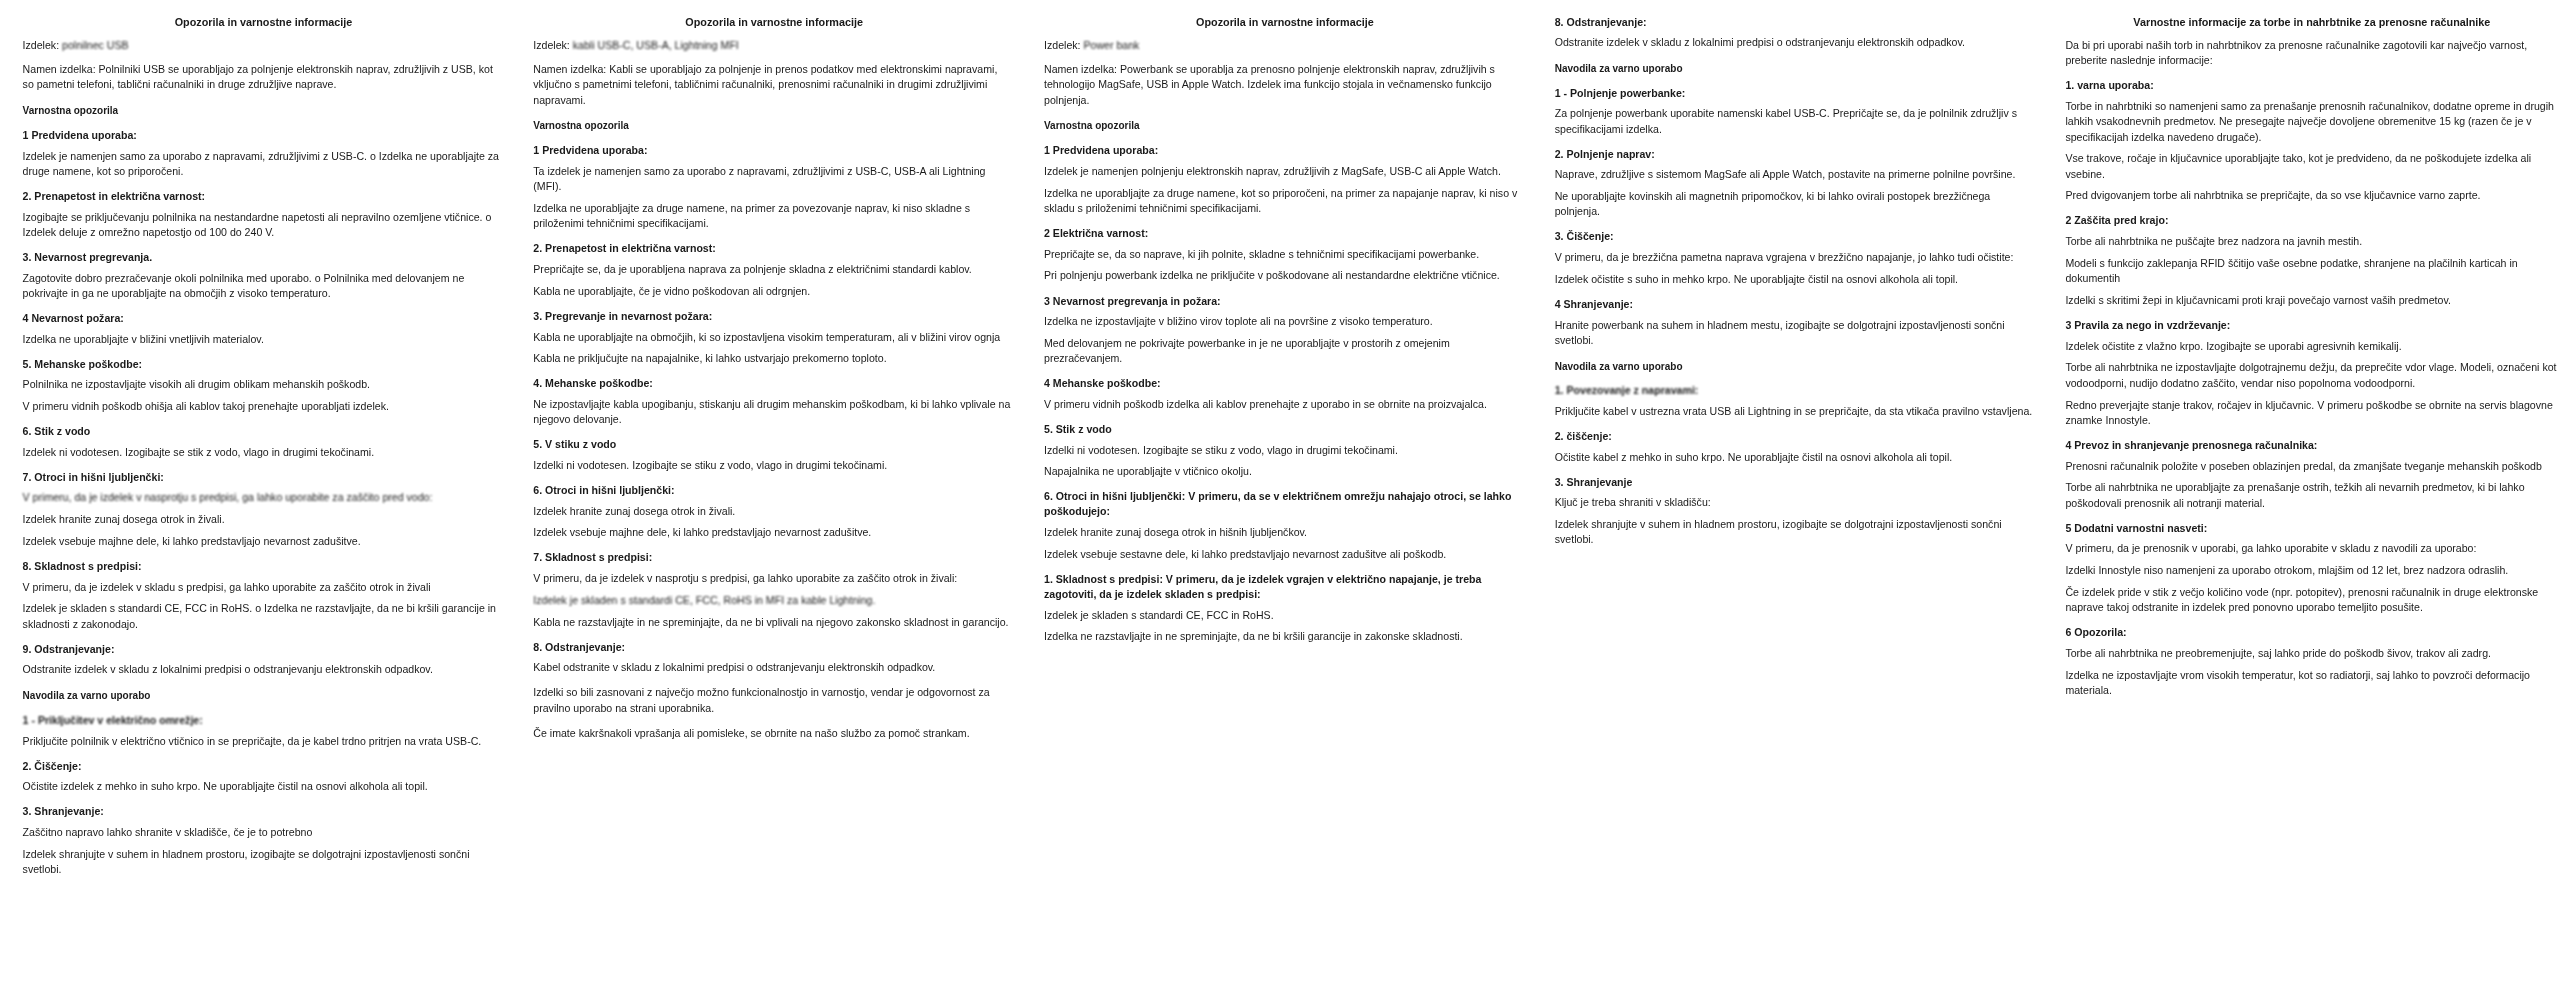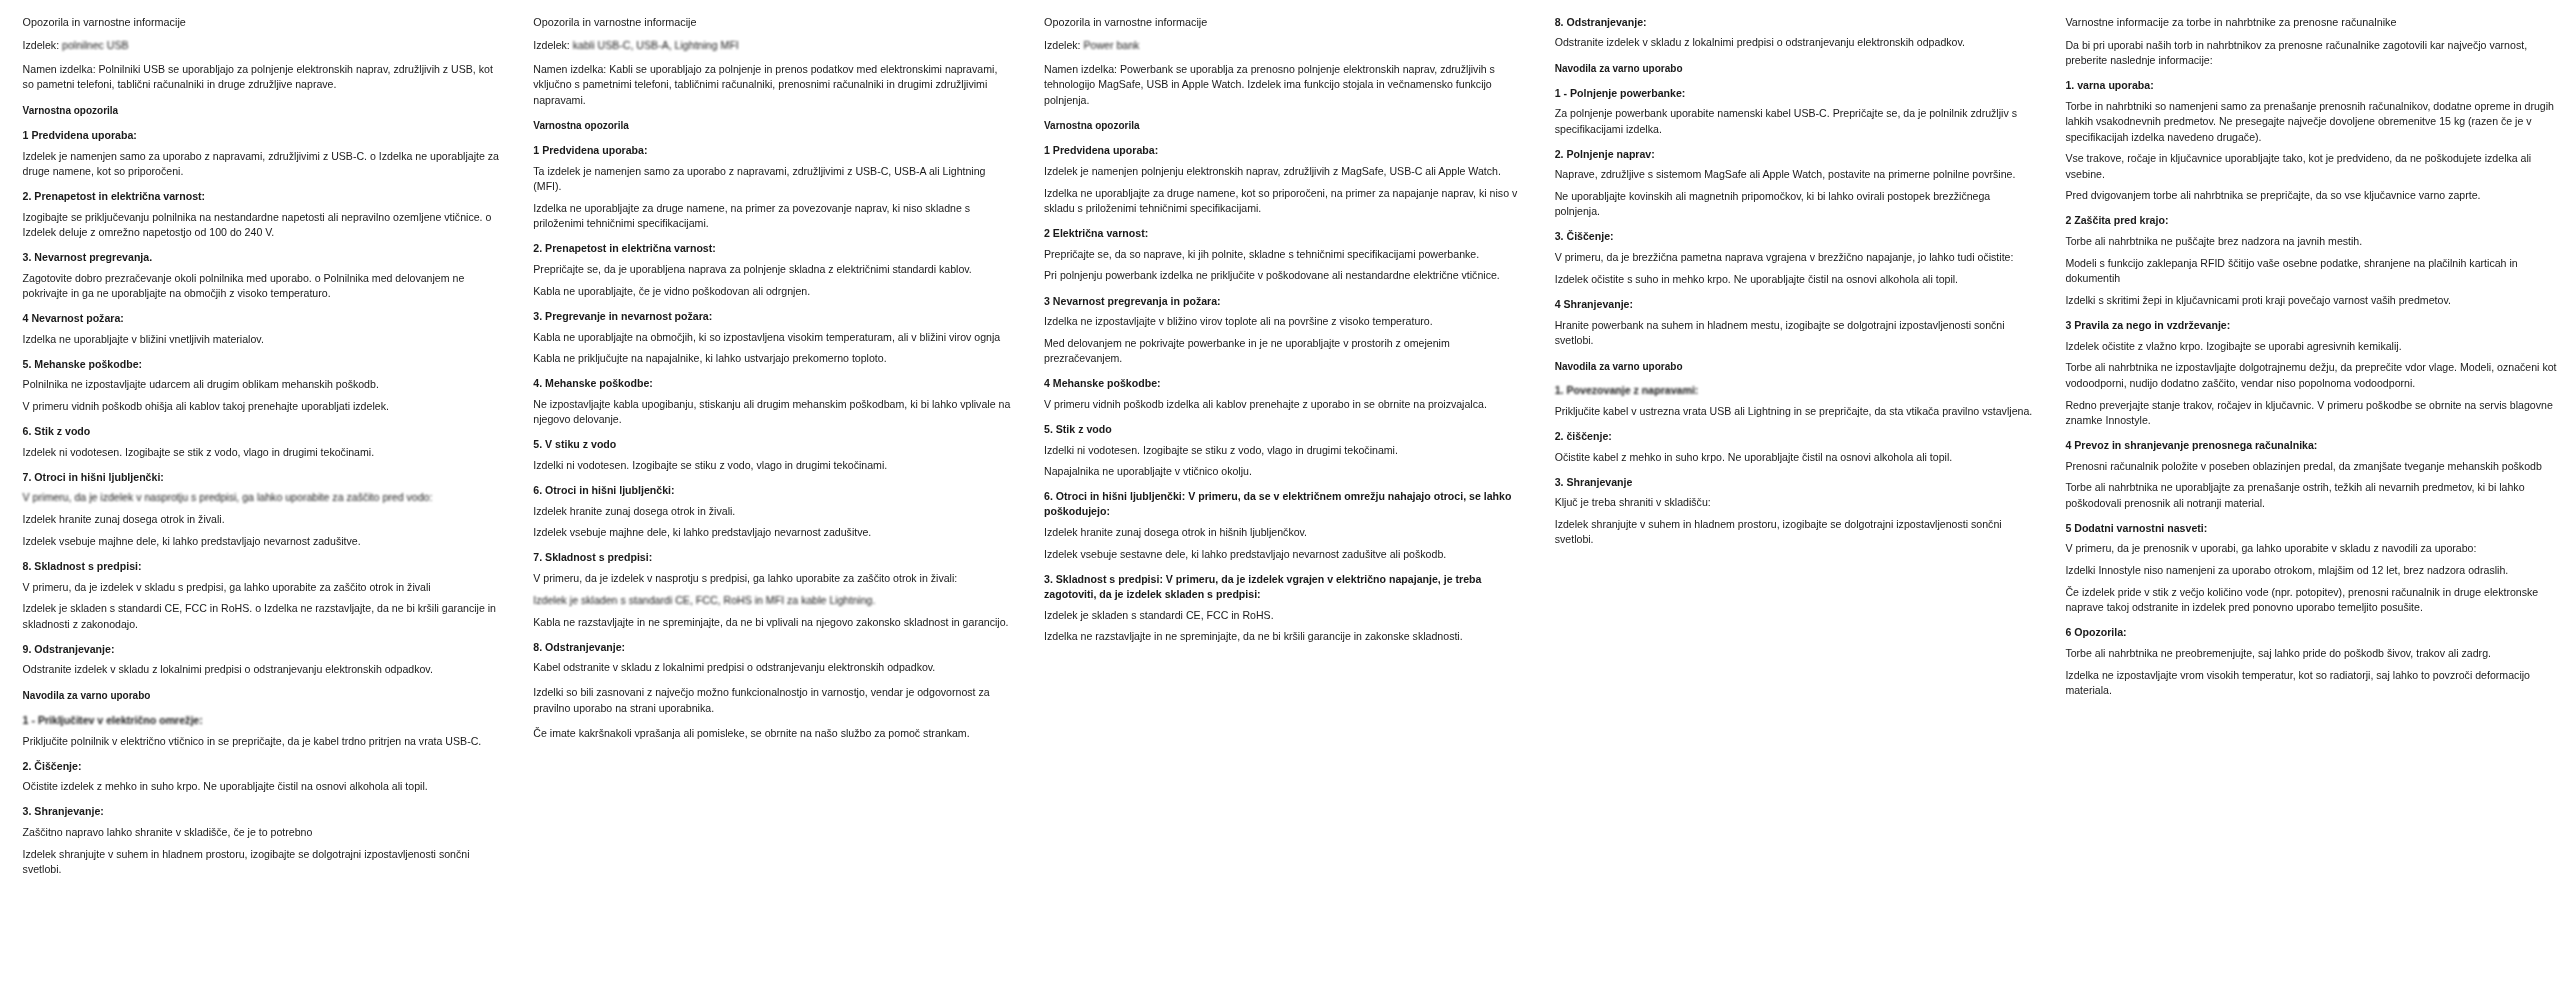--- a/index.html
+++ b/index.html
@@ -27,23 +27,24 @@
     padding: 0 17.7px 0 11.3px;
     font-size: 10.6px;
     line-height: 1.42;
   }
   .col-1 { width: 515px; }
   .col-2 { width: 515px; }
   .col-3 { width: 515px; }
   .col-4 { width: 515px; }
   .col-5 { width: 515px; padding-right: 6.4px; }
   .h-title {
-    font-weight: normal;
+    font-weight: bold;
     font-size: 10.8px;
     margin: 0 0 8px 0;
+    text-align: center;
   }
   .h-sec {
     font-weight: bold;
     font-size: 10px;
     margin: 11.3px 0 7.2px 0;
   }
   .h-sub {
     font-weight: bold;
     font-size: 10.6px;
     margin: 9.7px 0 5.6px 0;
@@ -87,21 +88,21 @@
     <div class="h-sub">2. Prenapetost in električna varnost:</div>
     <div class="p">Izogibajte se priključevanju polnilnika na nestandardne napetosti ali nepravilno ozemljene vtičnice. o Izdelek deluje z omrežno napetostjo od 100 do 240 V.</div>
 
     <div class="h-sub">3. Nevarnost pregrevanja.</div>
     <div class="p">Zagotovite dobro prezračevanje okoli polnilnika med uporabo. o Polnilnika med delovanjem ne pokrivajte in ga ne uporabljajte na območjih z visoko temperaturo.</div>
 
     <div class="h-sub">4 Nevarnost požara:</div>
     <div class="p">Izdelka ne uporabljajte v bližini vnetljivih materialov.</div>
 
     <div class="h-sub">5. Mehanske poškodbe:</div>
-    <div class="p tight">Polnilnika ne izpostavljajte udarcem ali drugim oblikam mehanskih poškodb.</div>
+    <div class="p tight">Polnilnika ne izpostavljajte visokih ali drugim oblikam mehanskih poškodb.</div>
     <div class="p">V primeru vidnih poškodb ohišja ali kablov takoj prenehajte uporabljati izdelek.</div>
 
     <div class="h-sub">6. Stik z vodo</div>
     <div class="p">Izdelek ni vodotesen. Izogibajte se stik z vodo, vlago in drugimi tekočinami.</div>
 
     <div class="h-sub">7. Otroci in hišni ljubljenčki:</div>
     <div class="p tight blurry-soft">V primeru, da je izdelek v nasprotju s predpisi, ga lahko uporabite za zaščito pred vodo:</div>
     <div class="p tight">Izdelek hranite zunaj dosega otrok in živali.</div>
     <div class="p">Izdelek vsebuje majhne dele, ki lahko predstavljajo nevarnost zadušitve.</div>
 
@@ -195,21 +196,21 @@
     <div class="p">V primeru vidnih poškodb izdelka ali kablov prenehajte z uporabo in se obrnite na proizvajalca.</div>
 
     <div class="h-sub">5. Stik z vodo</div>
     <div class="p tight">Izdelki ni vodotesen. Izogibajte se stiku z vodo, vlago in drugimi tekočinami.</div>
     <div class="p">Napajalnika ne uporabljajte v vtičnico okolju.</div>
 
     <div class="h-sub">6. Otroci in hišni ljubljenčki: V primeru, da se v električnem omrežju nahajajo otroci, se lahko poškodujejo:</div>
     <div class="p tight">Izdelek hranite zunaj dosega otrok in hišnih ljubljenčkov.</div>
     <div class="p">Izdelek vsebuje sestavne dele, ki lahko predstavljajo nevarnost zadušitve ali poškodb.</div>
 
-    <div class="h-sub">3. Skladnost s predpisi: V primeru, da je izdelek vgrajen v električno napajanje, je treba zagotoviti, da je izdelek skladen s predpisi:</div>
+    <div class="h-sub">1. Skladnost s predpisi: V primeru, da je izdelek vgrajen v električno napajanje, je treba zagotoviti, da je izdelek skladen s predpisi:</div>
     <div class="p tight">Izdelek je skladen s standardi CE, FCC in RoHS.</div>
     <div class="p">Izdelka ne razstavljajte in ne spreminjajte, da ne bi kršili garancije in zakonske skladnosti.</div>
   </div>
 
   <div class="column col-4">
     <div class="h-sub" style="margin-top:0">8. Odstranjevanje:</div>
     <div class="p">Odstranite izdelek v skladu z lokalnimi predpisi o odstranjevanju elektronskih odpadkov.</div>
 
     <div class="h-sec">Navodila za varno uporabo</div>
 

